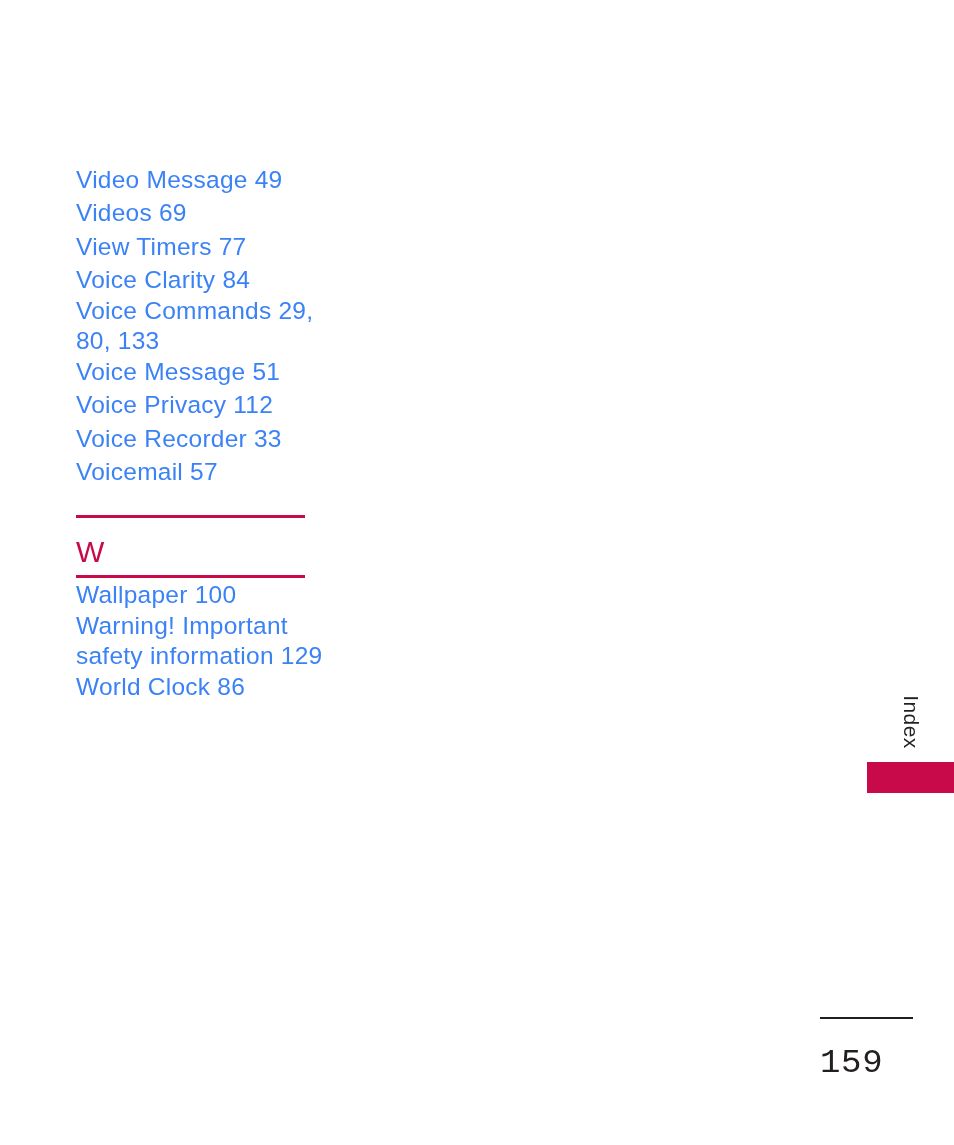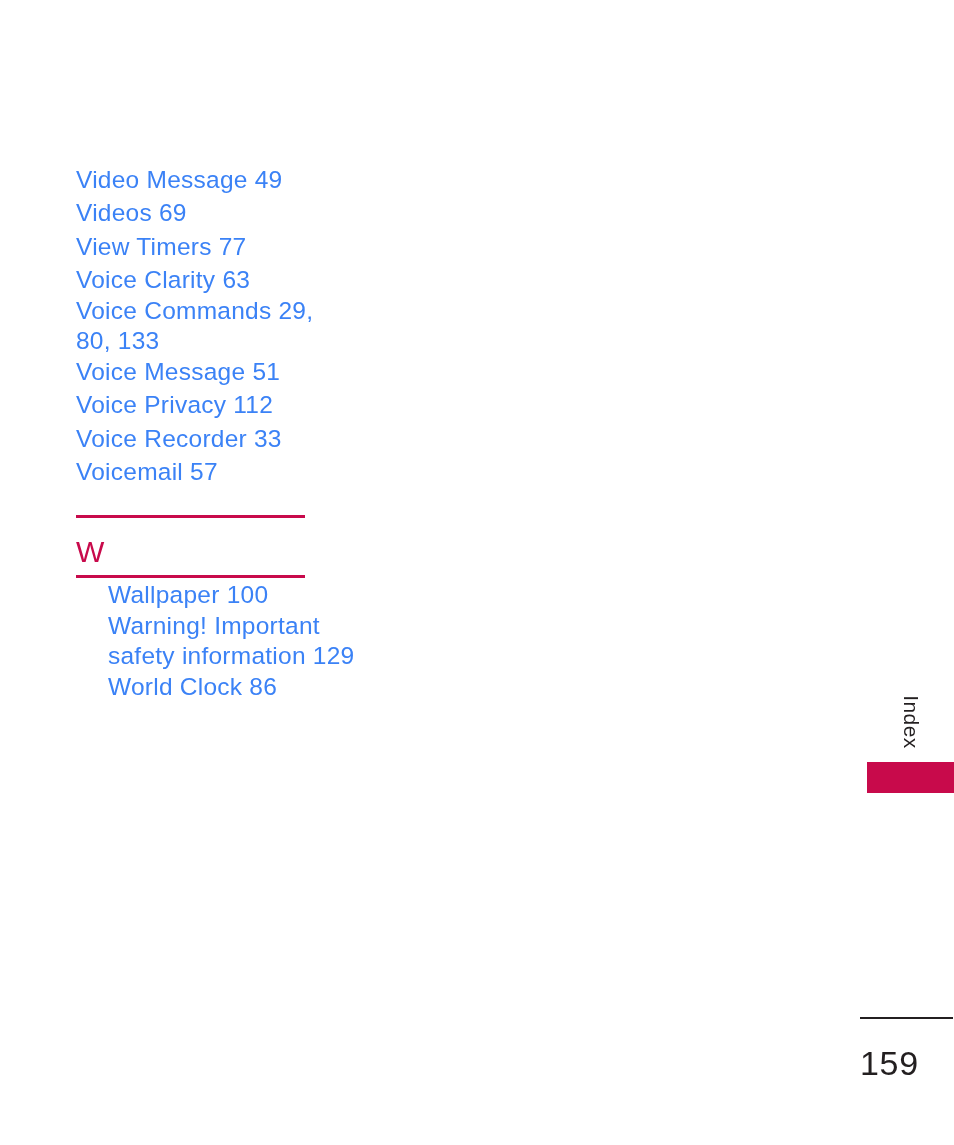--- a/index.html
+++ b/index.html
@@ -62,21 +62,20 @@
     padding: 19px 0 8px 0;
     letter-spacing: 0.01em;
   }
 
   
   .w-column {
     position: absolute;
     left: 76px;
     top: 578px;
     width: 250px;
-    margin-left: 32px;
   }
 
   
   .side-tab {
     position: absolute;
     left: 867px;
     top: 686px;
     width: 87px;
   }
   .side-tab-label {
@@ -103,23 +102,24 @@
     left: 0;
     top: 76px;
     width: 87px;
     height: 31px;
     background: #c80a4b;
   }
 
   
   .footer {
     position: absolute;
-    left: 860px;
+    left: 820px;
     top: 1017px;
     width: 93px;
+    font-family: Liberation Mono, monospace;
   }
   .footer-rule {
     width: 93px;
     height: 2px;
     background: #231f20;
   }
   .page-number {
     font-size: 34px;
     line-height: 1;
     color: #231f20;
@@ -130,21 +130,21 @@
 </style>
 </head>
 <body>
 
 <div class="page">
 
   <div class="index-column">
     <div class="entry">Video Message 49</div>
     <div class="entry">Videos 69</div>
     <div class="entry">View Timers 77</div>
-    <div class="entry">Voice Clarity 63</div>
+    <div class="entry">Voice Clarity 84</div>
     <div class="entry wrapped">Voice Commands 29,
 80, 133</div>
     <div class="entry">Voice Message 51</div>
     <div class="entry">Voice Privacy 112</div>
     <div class="entry">Voice Recorder 33</div>
     <div class="entry">Voicemail 57</div>
   </div>
 
   <div class="letter-section">
     <div class="rule-top"></div>

